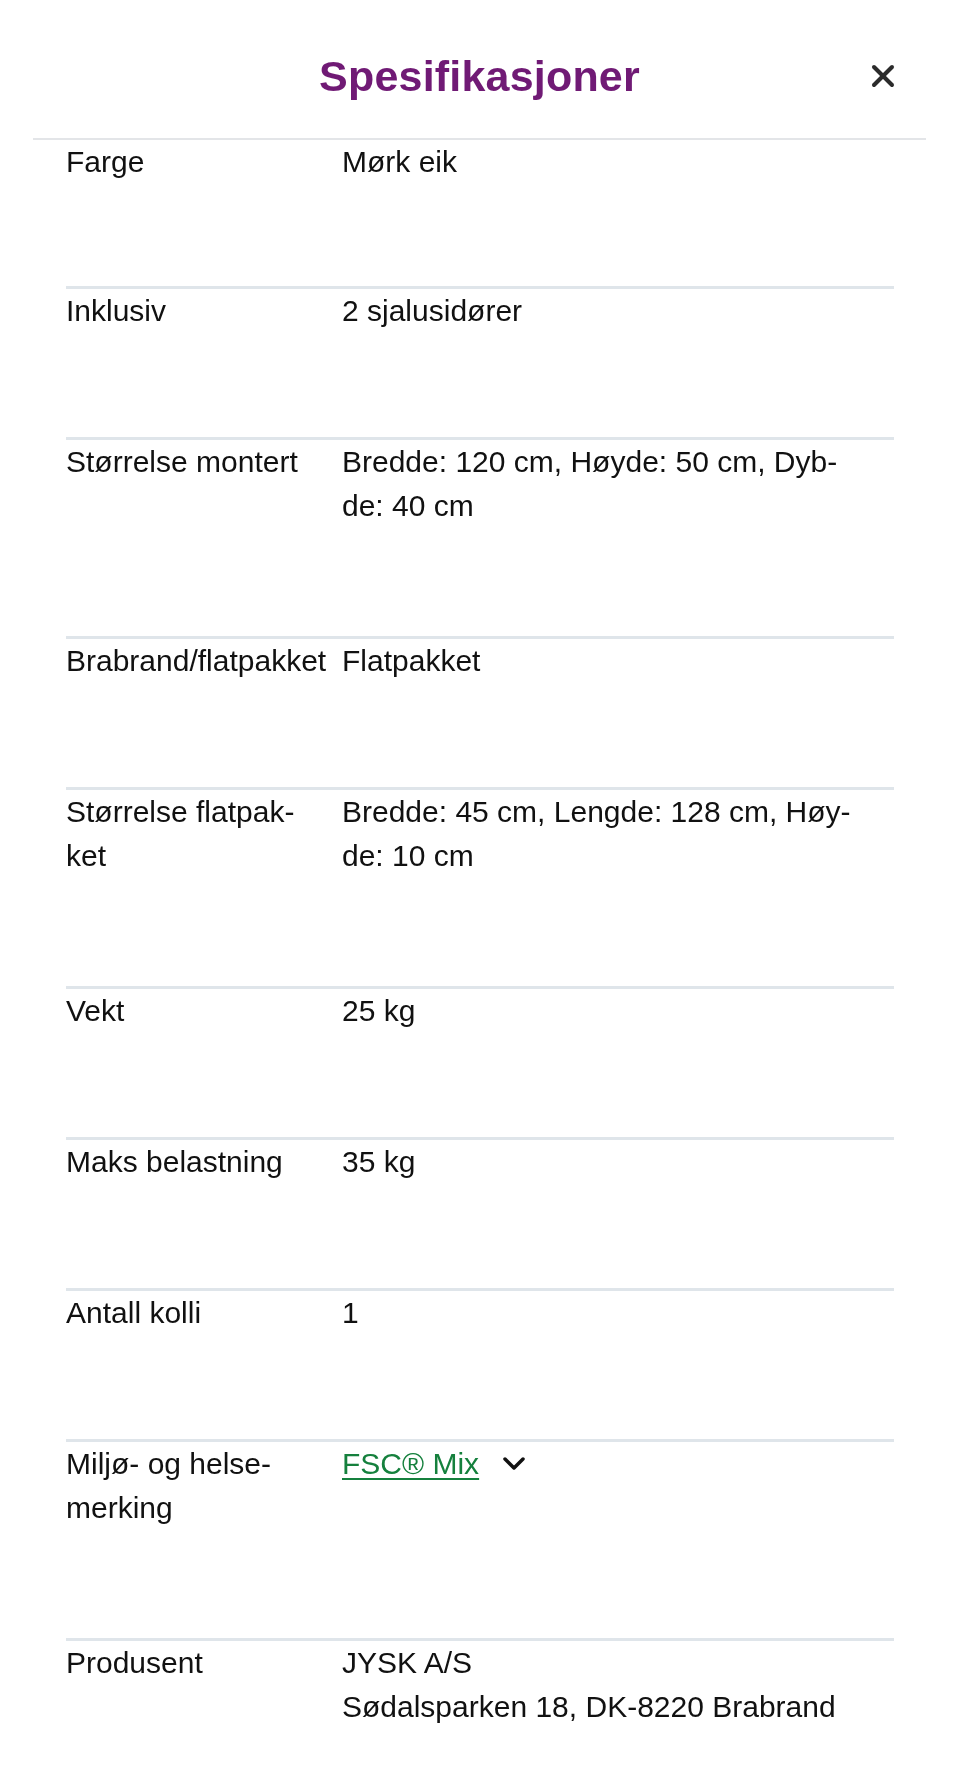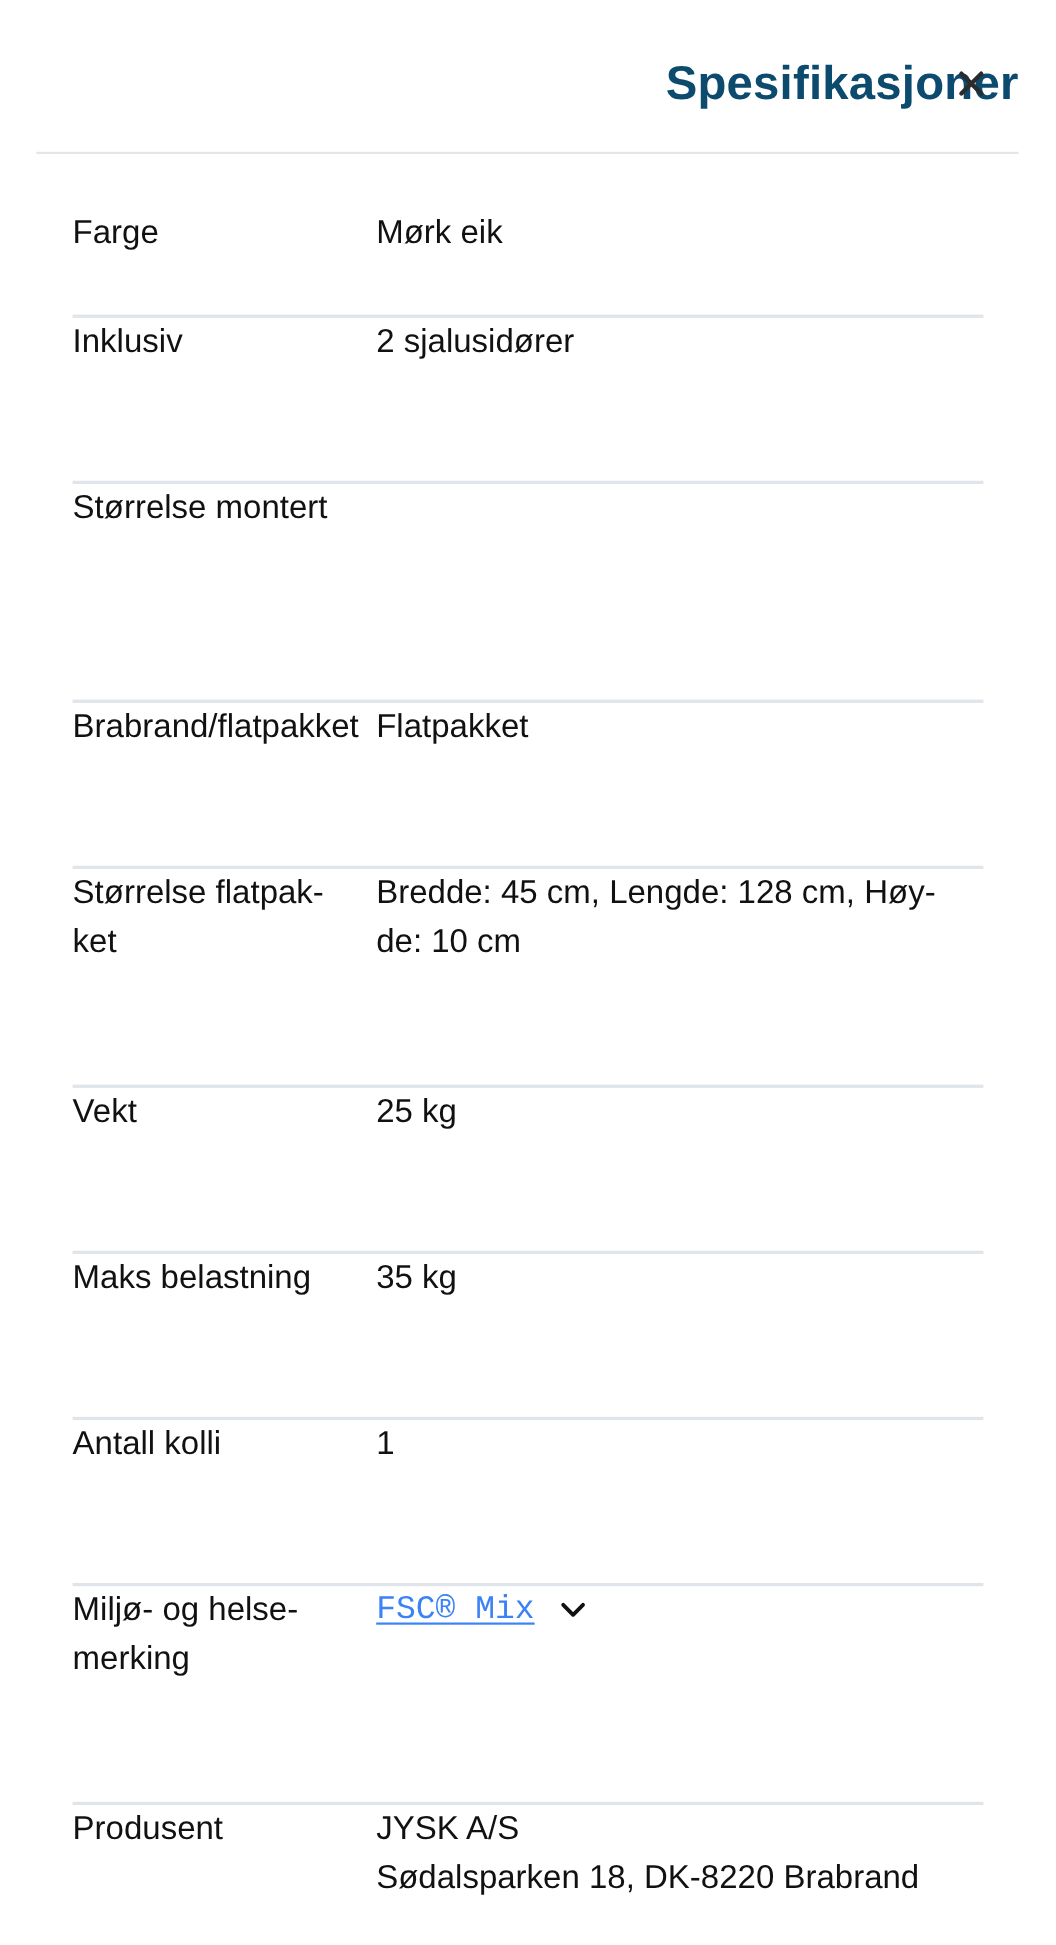--- a/index.html
+++ b/index.html
@@ -21,25 +21,25 @@
       top: 0;
       width: 893px;
       height: 138px;
       border-bottom: 2px solid #e3e5e8;
     }
     .title {
       position: absolute;
       left: 0;
       right: 0;
       top: 46px;
-      text-align: right;
+      text-align: center;
       font-size: 43px;
       font-weight: bold;
       line-height: 60px;
-      color: #0c4a6e;
+      color: #701a75;
       letter-spacing: 0.2px;
     }
     .close-btn {
       position: absolute;
       left: 830px;
       top: 56px;
       width: 40px;
       height: 40px;
       cursor: pointer;
       display: flex;
@@ -53,21 +53,21 @@
       width: 828px;
     }
     .spec-row {
       display: flex;
       align-items: flex-start;
       border-bottom: 3px solid #dfe5ea;
       box-sizing: border-box;
     }
     .spec-row.single { height: 151px; }
     .spec-row.double { height: 199px; }
-    .spec-row.first { height: 149px; padding-top: 50px; }
+    .spec-row.first { height: 149px; }
     .spec-row.last { border-bottom: none; }
     .label {
       width: 276px;
       flex: 0 0 276px;
       font-size: 30px;
       line-height: 44px;
       color: #111111;
       white-space: normal;
     }
     .label.nowrap { white-space: nowrap; overflow: visible; }
@@ -76,26 +76,25 @@
       font-size: 30px;
       line-height: 44px;
       color: #111111;
     }
     .value-link-wrap {
       display: flex;
       align-items: center;
       gap: 14px;
     }
     .value-link {
-      color: #3b82f6;
+      color: #15803d;
       text-decoration: underline;
       text-underline-offset: 4px;
       text-decoration-thickness: 2px;
       cursor: pointer;
-      font-family: Liberation Mono, monospace;
     }
     .chevron-btn {
       display: inline-flex;
       width: 34px;
       height: 34px;
       align-items: center;
       justify-content: center;
       cursor: pointer;
       margin-left: 4px;
     }
@@ -120,20 +119,24 @@
     <div class="value">Mørk eik</div>
   </div>
 
   <div class="spec-row single">
     <div class="label">Inklusiv</div>
     <div class="value">2 sjalusidører</div>
   </div>
 
   <div class="spec-row double">
     <div class="label">Størrelse montert</div>
+    <div class="value">
+      <span>Bredde: 120 cm, Høyde: 50 cm, Dyb-</span><br>
+      <span>de: 40 cm</span>
+    </div>
   </div>
 
   <div class="spec-row single">
     <div class="label nowrap">Brabrand/flatpakket</div>
     <div class="value">Flatpakket</div>
   </div>
 
   <div class="spec-row double">
     <div class="label">
       <span>Størrelse flatpak-</span><br>

